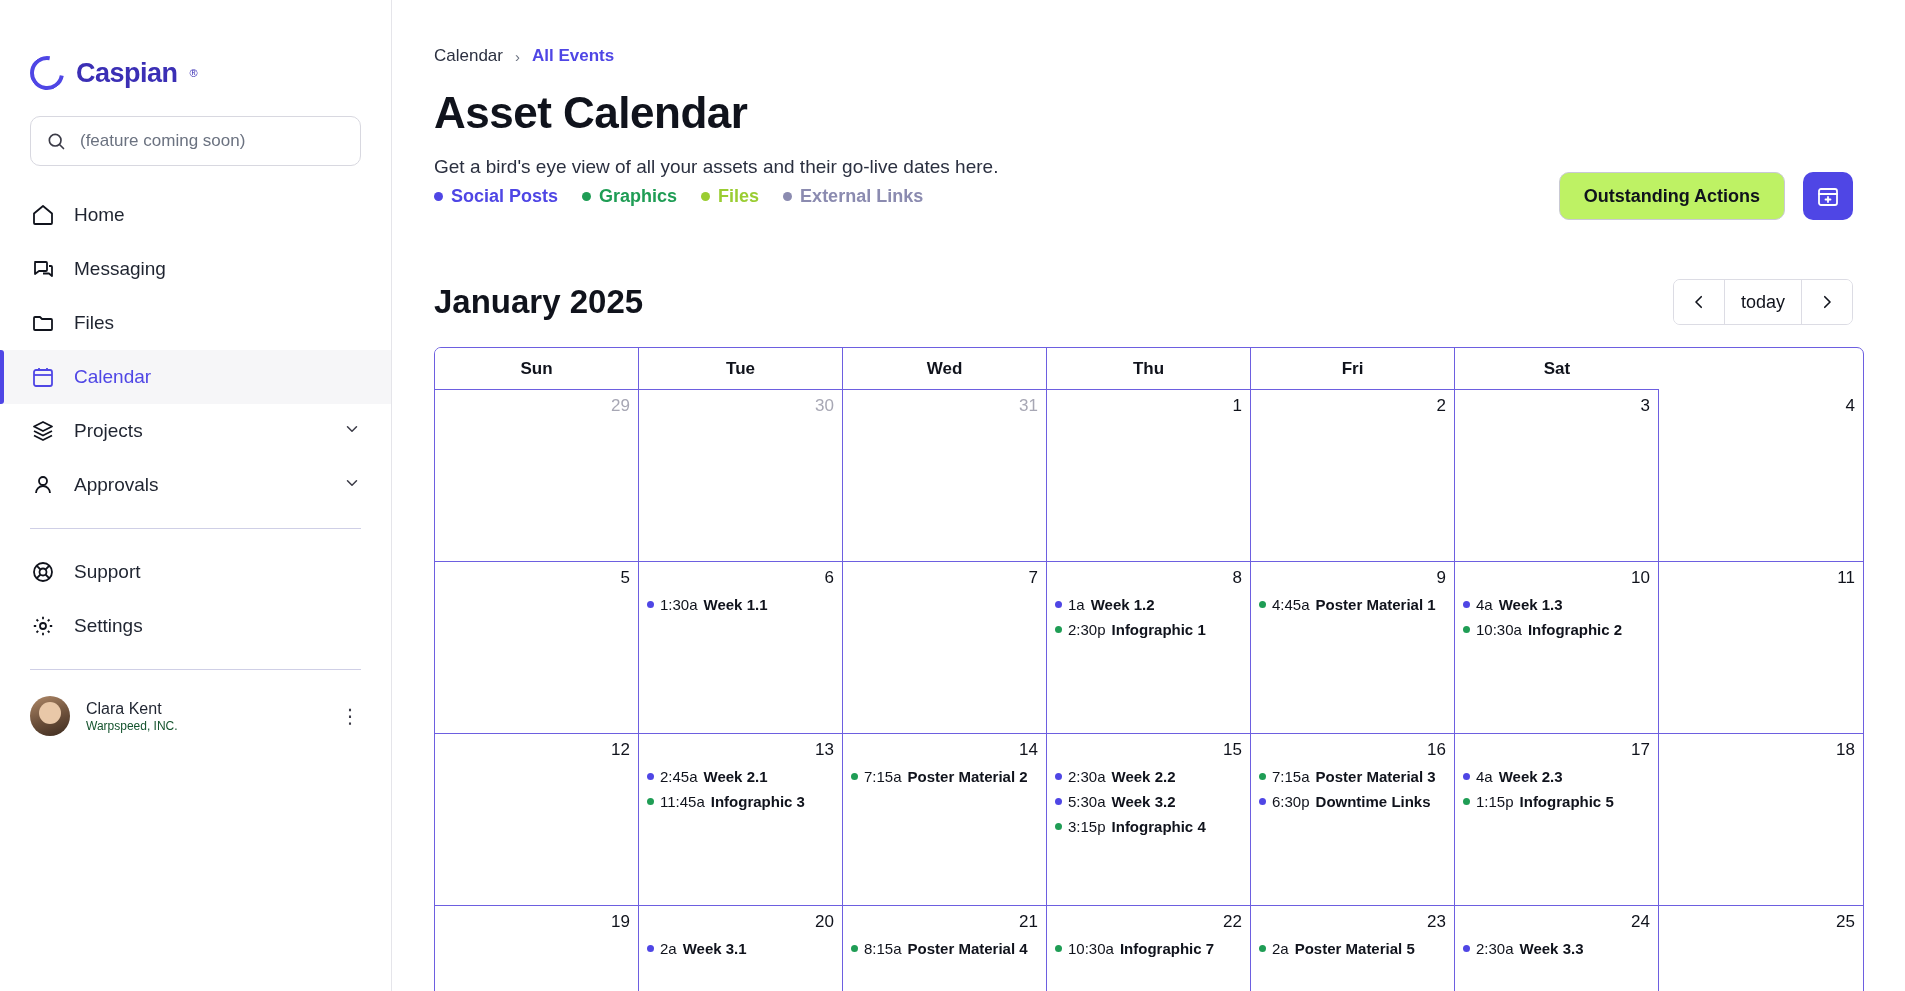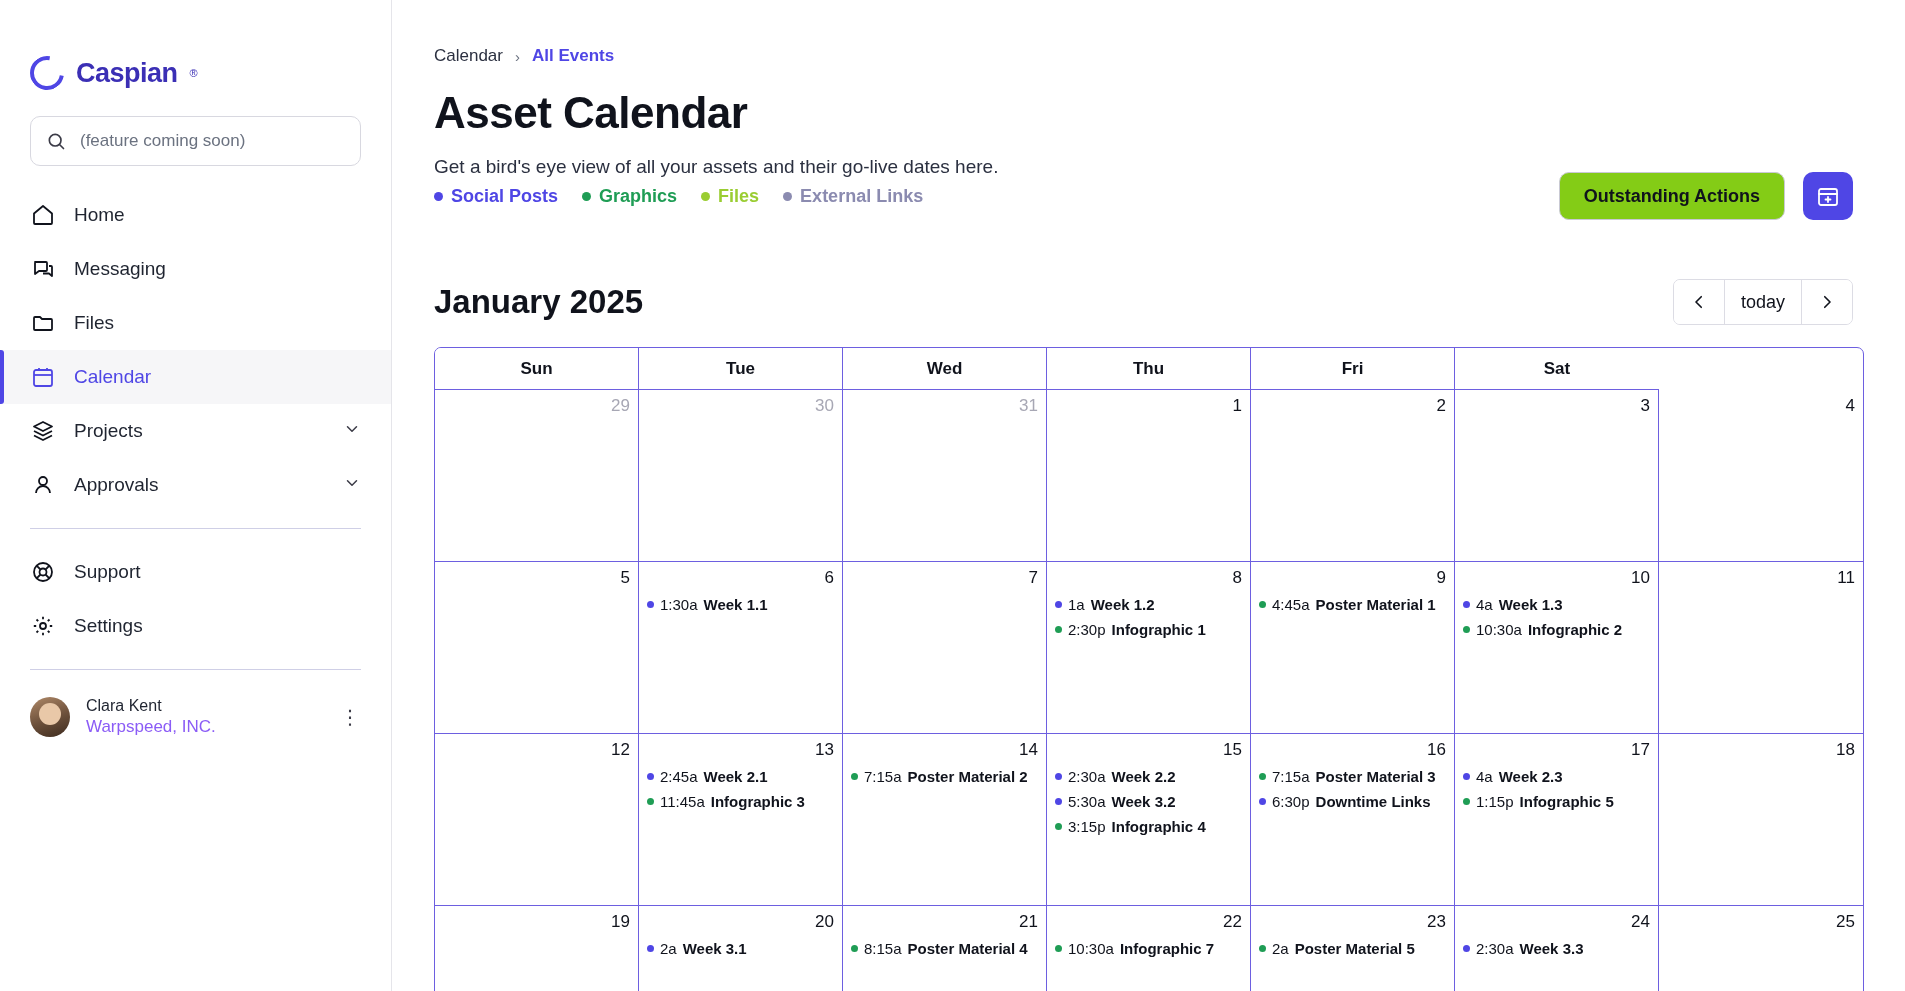--- a/index.html
+++ b/index.html
@@ -80,21 +80,21 @@
     background: linear-gradient(160deg,#b08968 0%, #6b4f3a 55%, #3d2b1f 100%);
     position: relative; overflow: hidden; flex: 0 0 40px;
   }
   .avatar::after {
     content: ""; position: absolute; left: 9px; top: 6px;
     width: 22px; height: 22px; border-radius: 50%;
     background: #e9c8a8;
   }
   .profile-text { line-height: 1.25; }
   .profile-name { font-size: 16px; color: #1f2430; font-weight: 500; }
-  .profile-org { font-size: 17px; color: #8b5cf6; }
+  .profile-org { font-size: 12px; color: #14532d; }
   .kebab { margin-left: auto; color: #3b3b47; font-size: 20px; letter-spacing: 1px; cursor: pointer; }
 
   
   .main { flex: 1 1 auto; padding: 46px 52px 0 42px; position: relative; overflow: hidden; }
   .crumbs { display: flex; align-items: center; gap: 12px; font-size: 17px; }
   .crumb { color: #2b3040; }
   .crumb.current { color: #4f46e5; font-weight: 700; }
   .crumb-sep { color: #6b7280; font-size: 15px; }
 
   .page-title {
@@ -107,21 +107,21 @@
   .legend-item { display: flex; align-items: center; gap: 8px; }
   .dot { width: 9px; height: 9px; border-radius: 50%; display: inline-block; }
 
   .header-actions {
     position: absolute; right: 52px; top: 172px;
     display: flex; align-items: center; gap: 18px;
   }
   .btn-outline {
     height: 48px; padding: 0 24px;
     border: 1px solid #c9c9d4; border-radius: 10px;
-    background: #84cc16; color: #10131c; font-size: 18px; font-weight: 700;
+    background: #bef264; color: #10131c; font-size: 18px; font-weight: 700;
     font-family: "Liberation Sans", sans-serif; cursor: pointer;
     display: flex; align-items: center;
   }
   .btn-primary {
     width: 50px; height: 48px; border-radius: 10px;
     background: #4f46e5; border: none; cursor: pointer;
     display: flex; align-items: center; justify-content: center;
   }
 
   .cal-head { display: flex; align-items: center; margin-top: 72px; }

